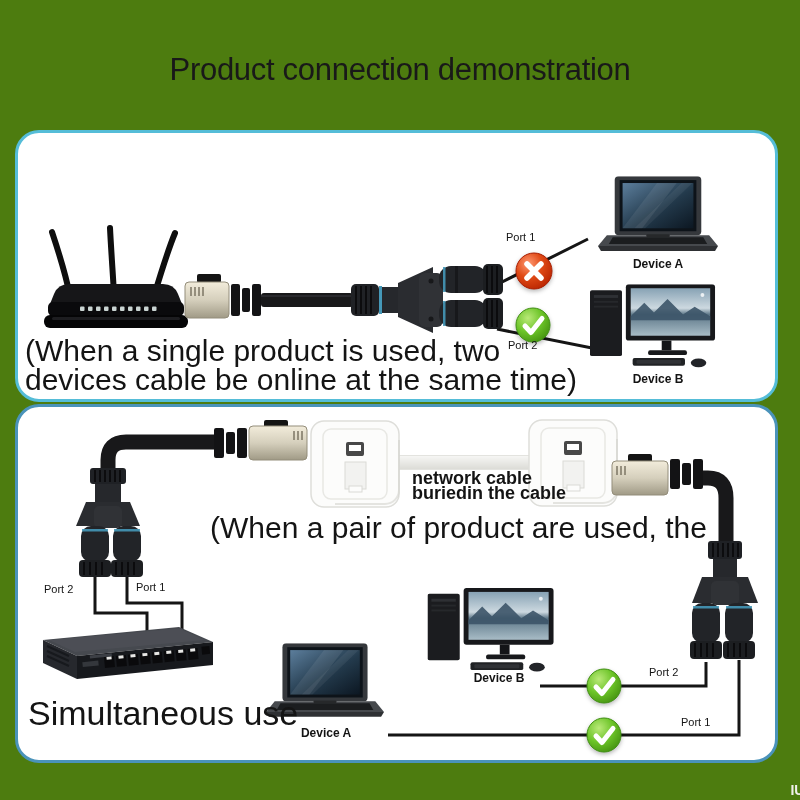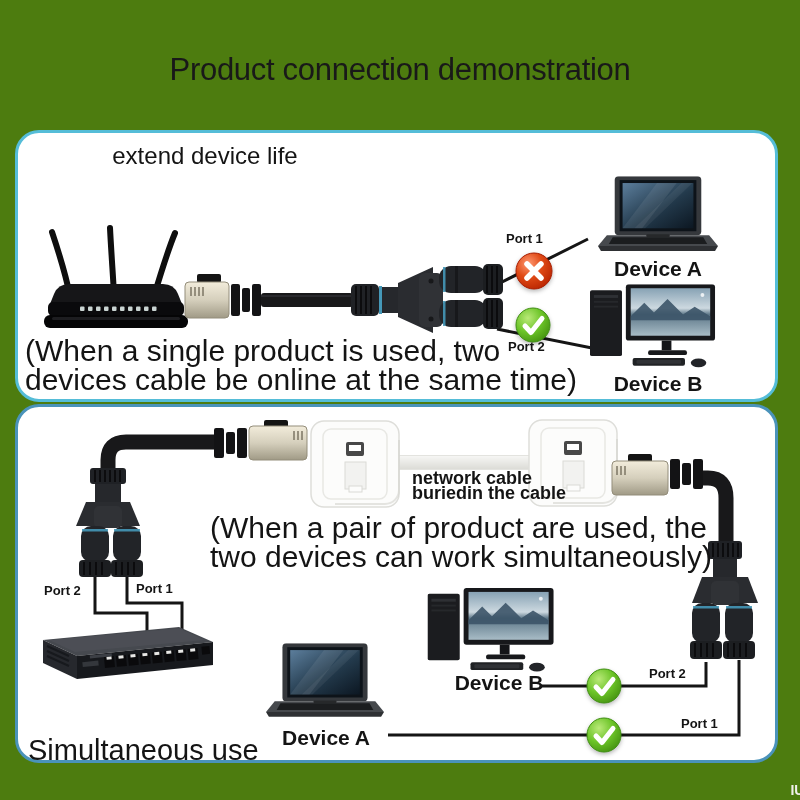--- a/index.html
+++ b/index.html
@@ -7,29 +7,29 @@
         font-family:"Liberation Sans", sans-serif;color:#161616;padding-left:19px;}
   .title{position:absolute;left:0;top:52px;width:800px;text-align:center;margin:0;
          font-size:31px;font-weight:500;letter-spacing:-.3px;color:#191919;}
   .panel{position:absolute;background:#fff;border-radius:24px;z-index:1;}
   .panel1{left:15px;top:130px;width:757px;height:266px;border:3px solid #55bdd8;}
   .panel2{left:15px;top:404px;width:757px;height:353px;border:3px solid #4a93ba;}
   .lines{position:absolute;left:0;top:0;z-index:2;pointer-events:none;}
   .g{position:absolute;z-index:3;}
   .badge{position:absolute;z-index:4;filter:drop-shadow(0 2px 2px rgba(0,0,0,.28));}
   .txt{position:absolute;z-index:5;color:#141414;}
-  .lbl{font-weight:700;font-size:13px;white-space:nowrap;}
-  .lbl-c{font-weight:700;font-size:21px;text-align:center;}
+  .lbl{font-weight:400;font-size:11px;white-space:nowrap;}
+  .lbl-c{font-weight:700;font-size:12px;text-align:center;}
   .cap{font-size:30px;line-height:29px;text-align:left;}
   .cap div{white-space:nowrap;}
   .head1{font-size:24px;line-height:27.5px;text-align:center;}
   .head1 div{white-space:nowrap;}
   .note{font-size:18px;line-height:14.5px;font-weight:700;}
   .note div{white-space:nowrap;}
-  .simul{font-size:29px;margin-top:40px;}
+  .simul{font-size:34px;}
   .wcable{position:absolute;left:396px;top:455px;width:136px;height:13px;z-index:2;
           background:linear-gradient(#f6f6f4,#dddd d8);background:linear-gradient(#f6f6f4,#dcdcd7);
           border-radius:3px;border:1px solid #e3e3df;}
   .wmark{position:absolute;right:6px;bottom:2px;z-index:5;font-weight:700;font-size:14px;color:#f0f0ea;}
 </style>
 </head>
 <body>
 
 <div class="page">
 
@@ -125,21 +125,20 @@
       <path d="M492,287 L588,239"></path>
       <path d="M497,329 L597,349"></path>
       <path d="M95,576 V613 H147 V648"></path>
       <path d="M127,576 V603 H182 V645"></path>
       <path d="M540,686 H706 V662"></path>
       <path d="M388,735 H739 V660"></path>
     </g>
   </svg>
 
   <div class="txt head1" style="left:45px;top:142px;width:320px;">
-    <div>extend device life</div>
   </div>
 
   <svg class="g" style="left:38px;top:220px" width="155" height="114" viewBox="0 0 155 114">
     <path d="M32,76 C28,56 20,30 14,12" stroke="#0e0e0e" stroke-width="6" fill="none" stroke-linecap="round"></path>
     <path d="M76,74 C75,56 73,28 72,8" stroke="#0e0e0e" stroke-width="6" fill="none" stroke-linecap="round"></path>
     <path d="M116,76 C122,56 130,30 137,13" stroke="#0e0e0e" stroke-width="6" fill="none" stroke-linecap="round"></path>
     <path d="M16,74 q4,-10 15,-10 h94 q11,0 15,10 l4,10 h-132 Z" fill="#161618"></path>
     <rect x="10" y="82" width="136" height="14" rx="5" fill="#0a0a0c"></rect>
     <g fill="#c9d4d2">
       <rect x="42" y="86.5" width="4.5" height="4.5" rx="1"></rect>
@@ -277,21 +276,20 @@
       <rect x="118" y="153" width="26" height="2.5" fill="#4598b8" opacity=".9"></rect>
       <rect x="82" y="188" width="32" height="18" rx="4" fill="#1c1e21"></rect>
       <path d="M87,190 v14 M93,190 v14 M99,190 v14 M105,190 v14" stroke="#0b0b0d" stroke-width="2"></path>
       <rect x="115" y="188" width="32" height="18" rx="4" fill="#1c1e21"></rect>
       <path d="M120,190 v14 M126,190 v14 M132,190 v14 M138,190 v14" stroke="#0b0b0d" stroke-width="2"></path>
     </g>
   </svg>
 
   <div class="txt cap" style="left:210px;top:513px;width:450px">
     <div>(When a pair of product are used, the</div>
-    <div>two devices can work simultaneously)</div>
   </div>
 
   <div class="txt lbl" style="left:44px;top:583px">Port 2</div>
   <div class="txt lbl" style="left:136px;top:581px">Port 1</div>
 
   <svg class="g" style="left:33px;top:622px" width="184" height="60" viewBox="0 0 184 60">
     <path d="M10,18 L146,5 L180,20 L44,34 Z" fill="#46494f"></path>
     <path d="M16,18 L146,6.5 L172,18 L42,30 Z" fill="#51545b" opacity=".5"></path>
     <path d="M10,18 L44,34 L44,57 L10,41 Z" fill="#26282d"></path>
     <path d="M44,34 L180,20 L180,43 L44,57 Z" fill="#17191d"></path>

